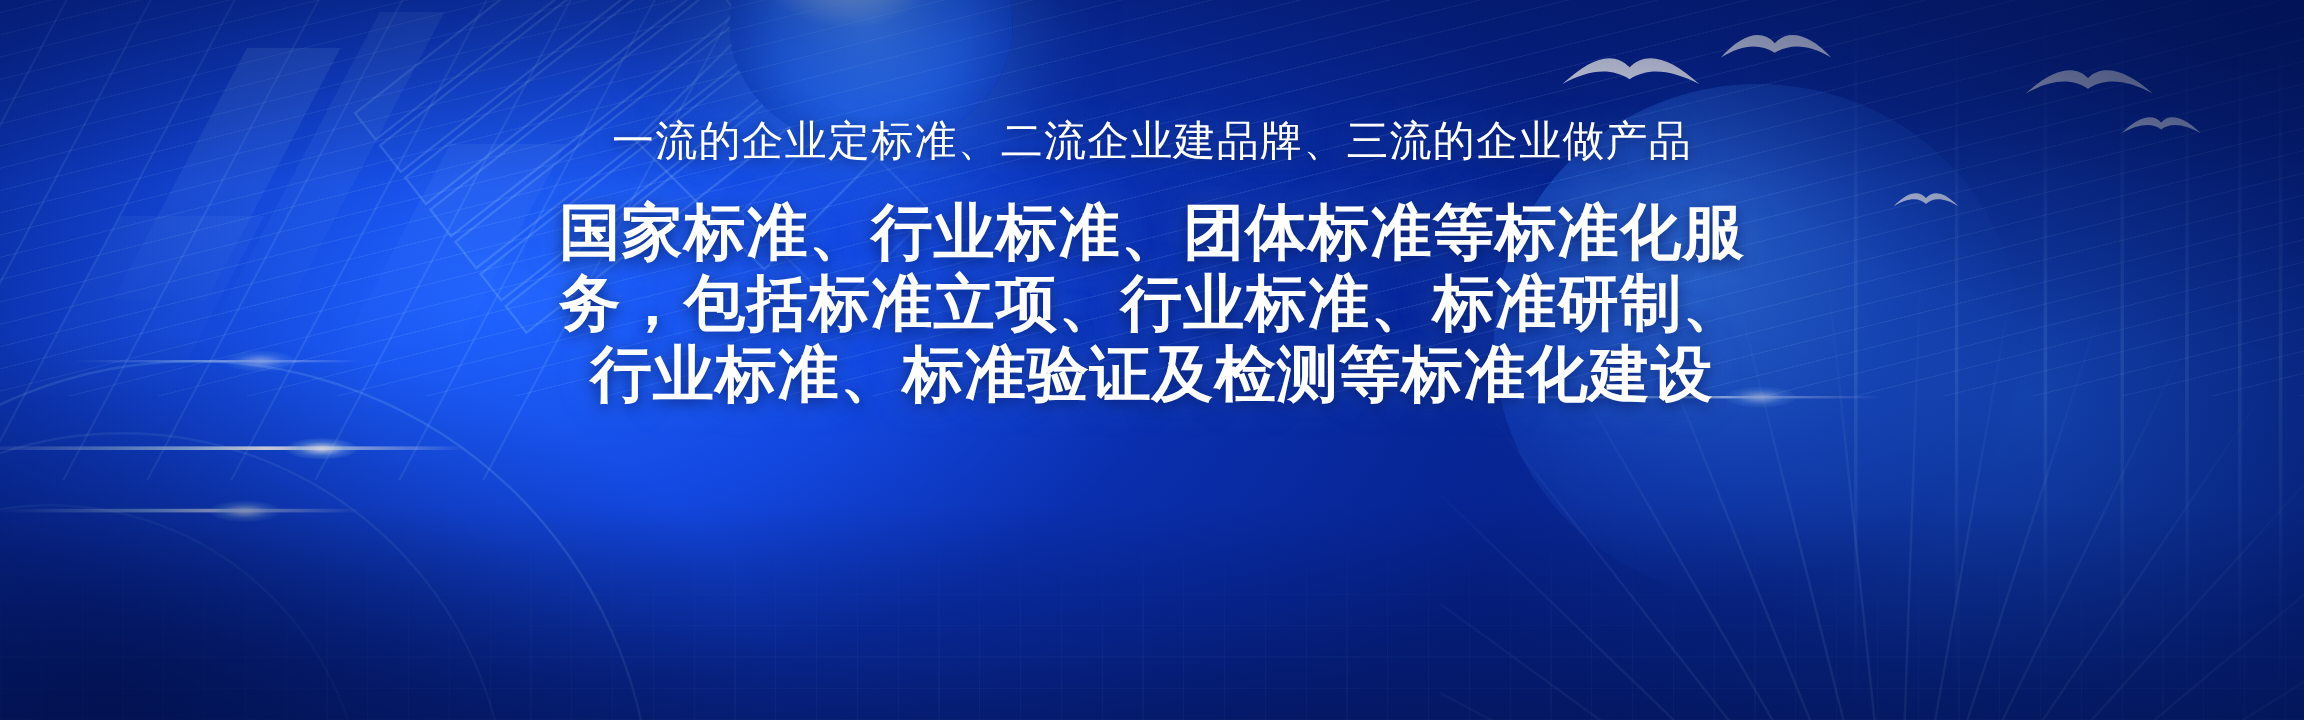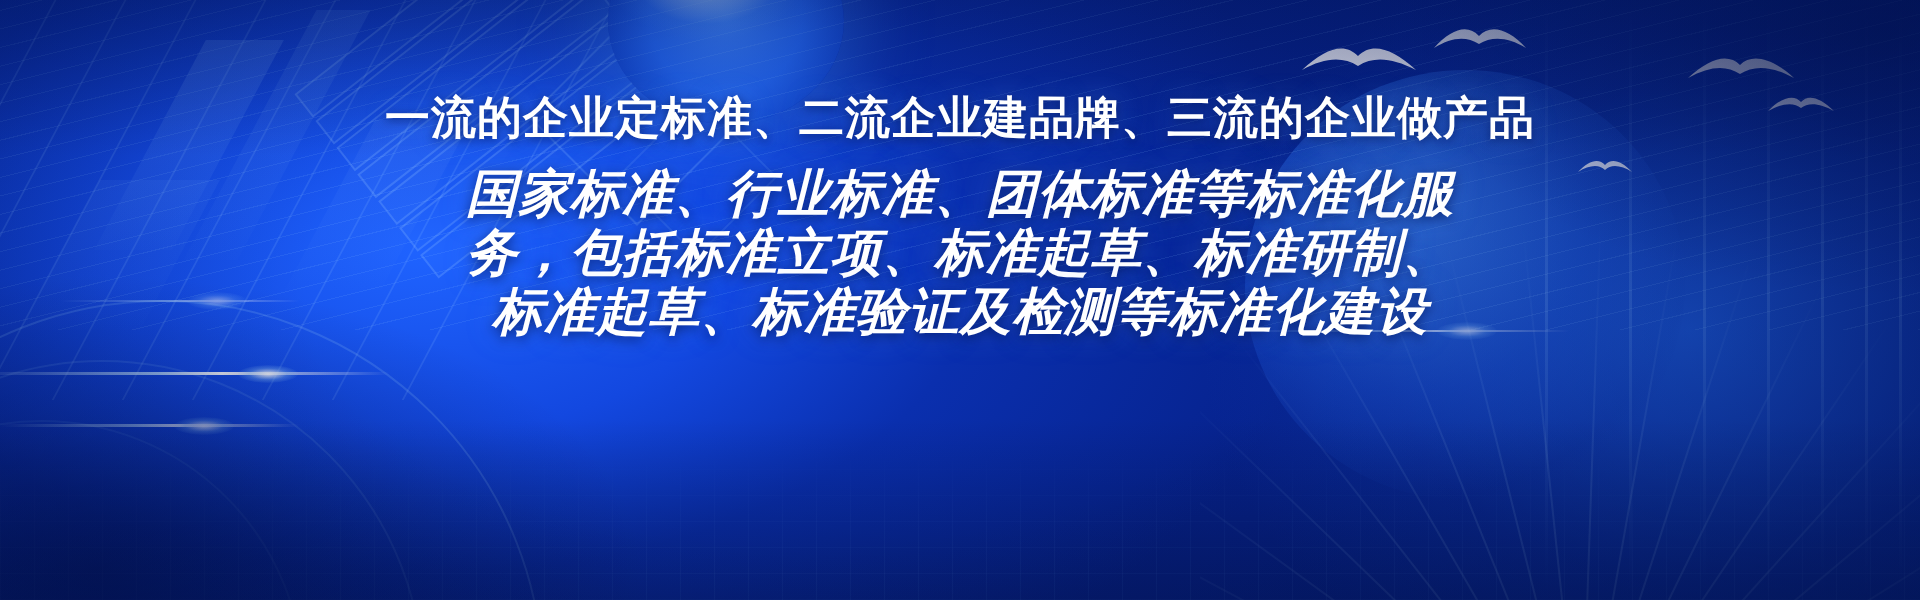--- a/index.html
+++ b/index.html
@@ -159,39 +159,38 @@
   
   .text-wrap {
     position: absolute;
     left: 0; right: 0;
     top: 96px;
     text-align: center;
     z-index: 20;
   }
   .headline {
     color: #ffffff;
-    font-size: 45px;
+    font-size: 35px;
     line-height: 44px;
-    font-weight: 700;
+    font-weight: 400;
     letter-spacing: 1px;
     text-shadow: 0 2px 10px rgba(0,20,90,0.75), 0 0 26px rgba(80,150,255,0.45);
     white-space: nowrap;
   }
   .subhead {
     margin-top: 24px;
     color: #ffffff;
     font-size: 51px;
     line-height: 59px;
     font-weight: 700;
     letter-spacing: 1px;
     text-shadow: 0 3px 12px rgba(0,20,90,0.8), 0 0 30px rgba(80,150,255,0.42);
     width: 1040px;
     margin-left: auto;
     margin-right: auto;
-    font-style: italic;
   }
   .subhead .ln { display: block; }
 </style>
 </head>
 <body>
 
 <div id="banner">
 
   <div class="layer bg-base"></div>
   <div class="layer bg-right-glow"></div>
@@ -295,18 +294,18 @@
     </svg>
   </div>
 
   <div class="layer bg-dark-corners"></div>
   <div class="layer bg-vignette"></div>
 
   <div class="text-wrap">
     <div class="headline">一流的企业定标准、二流企业建品牌、三流的企业做产品</div>
     <div class="subhead">
       <span class="ln">国家标准、行业标准、团体标准等标准化服</span>
-      <span class="ln">务，包括标准立项、标准起草、标准研制、</span>
-      <span class="ln">标准起草、标准验证及检测等标准化建设</span>
+      <span class="ln">务，包括标准立项、行业标准、标准研制、</span>
+      <span class="ln">行业标准、标准验证及检测等标准化建设</span>
     </div>
   </div>
 
 </div>
 
 </body></html>

